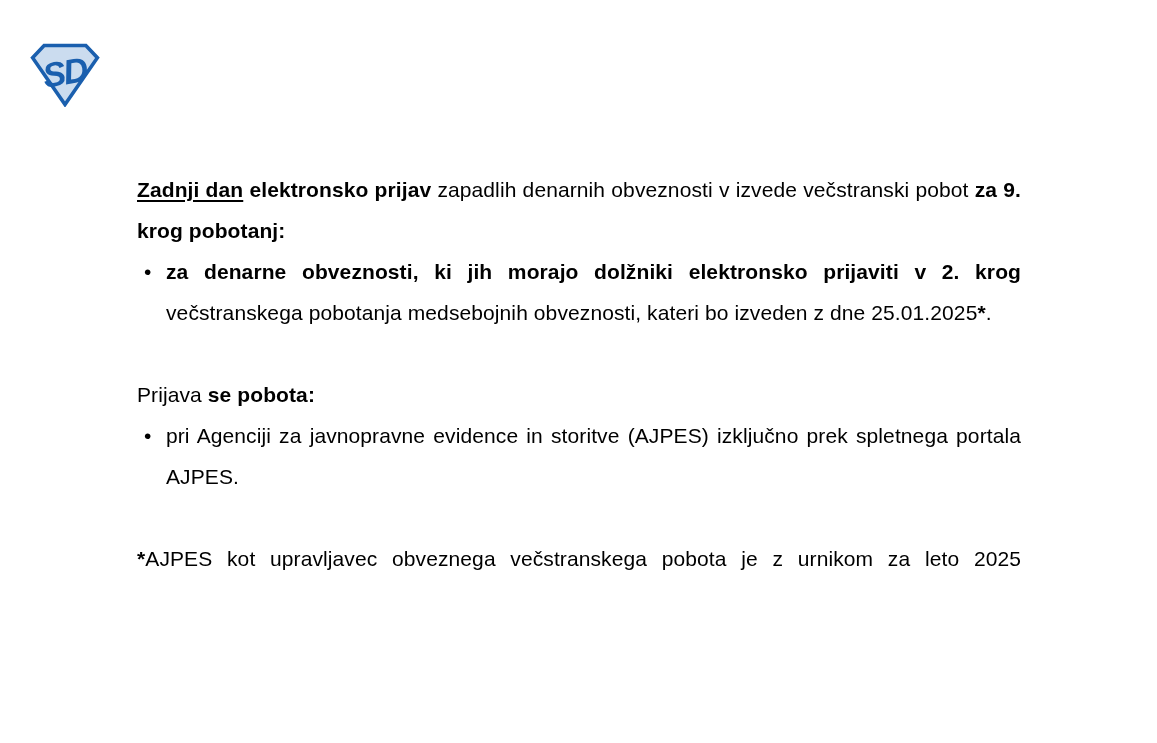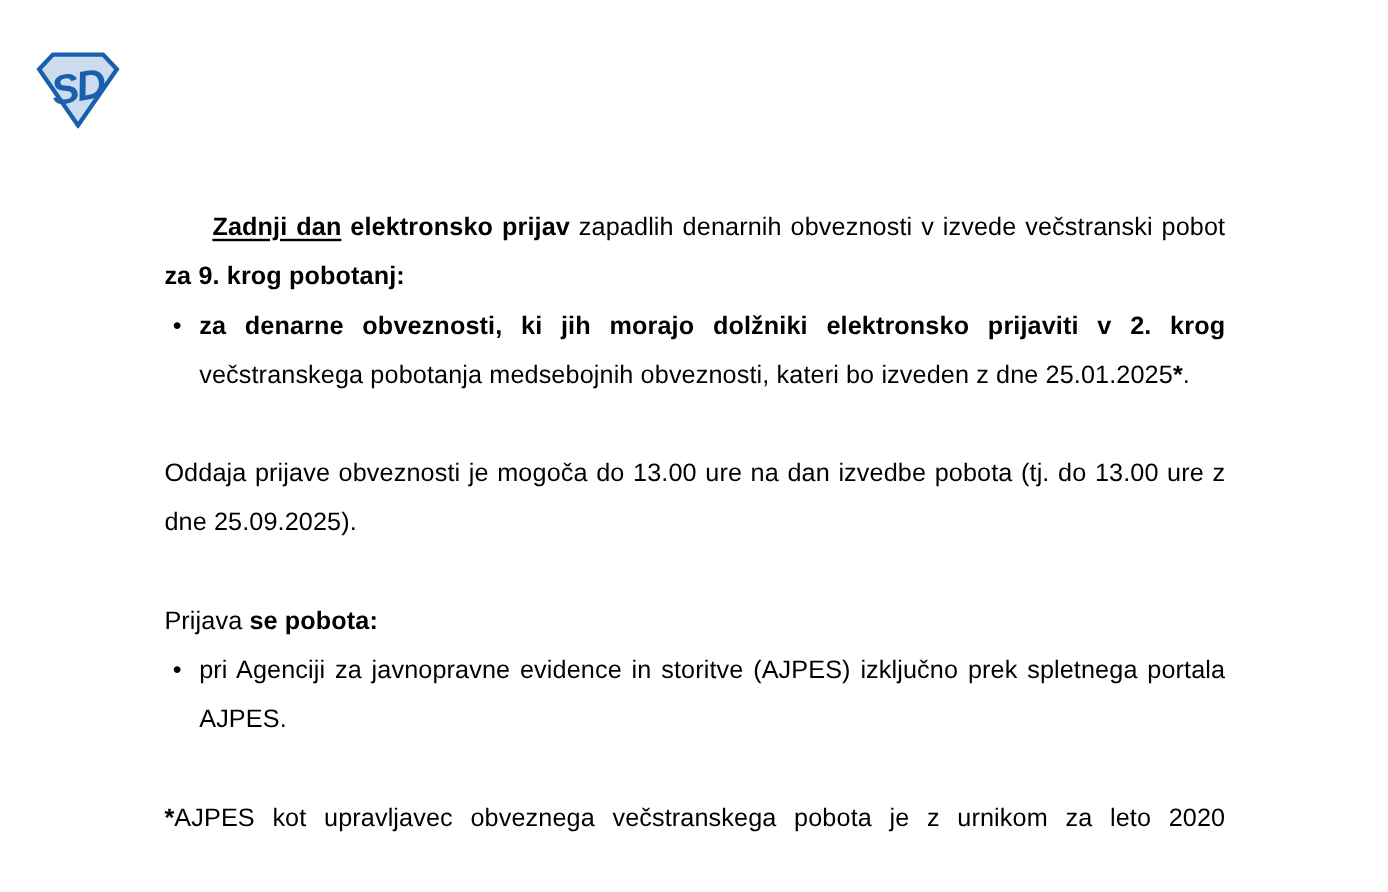--- a/index.html
+++ b/index.html
@@ -38,21 +38,21 @@
     letter-spacing: 0.1px;
   }
   .para {
     margin: 0;
     text-align: justify;
   }
   .gap {
     margin-top: 41px;
   }
   .b { font-weight: bold; }
-  .u { text-decoration: underline; text-underline-offset: 3px; margin-left: 40px; }
+  .u { text-decoration: underline; text-underline-offset: 3px; }
   .bullet-item {
     position: relative;
     padding-left: 29px;
     text-align: justify;
     margin: 0;
   }
   .bullet-marker {
     position: absolute;
     left: 7px;
     top: 0;
@@ -73,23 +73,22 @@
       <text x="50" y="57" text-anchor="middle" font-family="Liberation Sans, sans-serif" font-size="48" font-style="italic" font-weight="bold" letter-spacing="-3" fill="#1a5fae" transform="rotate(-10 50 45)">SD</text>
     </svg>
   </div>
 
   <div class="content">
 
     <p class="para"><span class="b u">Zadnji dan</span><span class="b"> elektronsko prijav </span><span>zapadlih denarnih obveznosti v izvede večstranski pobot </span><span class="b">za 9. krog pobotanj:</span></p>
 
     <div class="bullet-item"><span class="bullet-marker">•</span><span class="b">za denarne obveznosti, ki jih morajo dolžniki elektronsko prijaviti v 2. krog </span><span>večstranskega pobotanja medsebojnih obveznosti, kateri bo izveden z dne 25.01.2025</span><span class="b">*</span><span>.</span></div>
 
-    <p class="para gap"><span>Oddaja prijave obveznosti je mogoča do 13.00 ure na dan izvedbe pobota (tj. do 13.00 ure z dne 25.09.2025).</span></p>
 
     <p class="para gap"><span>Prijava </span><span class="b">se pobota:</span></p>
 
     <div class="bullet-item"><span class="bullet-marker">•</span><span>pri Agenciji za javnopravne evidence in storitve (AJPES) izključno prek spletnega portala AJPES.</span></div>
 
-    <p class="para gap footnote-para"><span class="b">*</span><span>AJPES kot upravljavec obveznega večstranskega pobota je z urnikom za leto 2020</span></p>
+    <p class="para gap footnote-para"><span class="b">*</span><span>AJPES kot upravljavec obveznega večstranskega pobota je z urnikom za leto 2025</span></p>
 
   </div>
 
 </div>
 
 </body></html>

